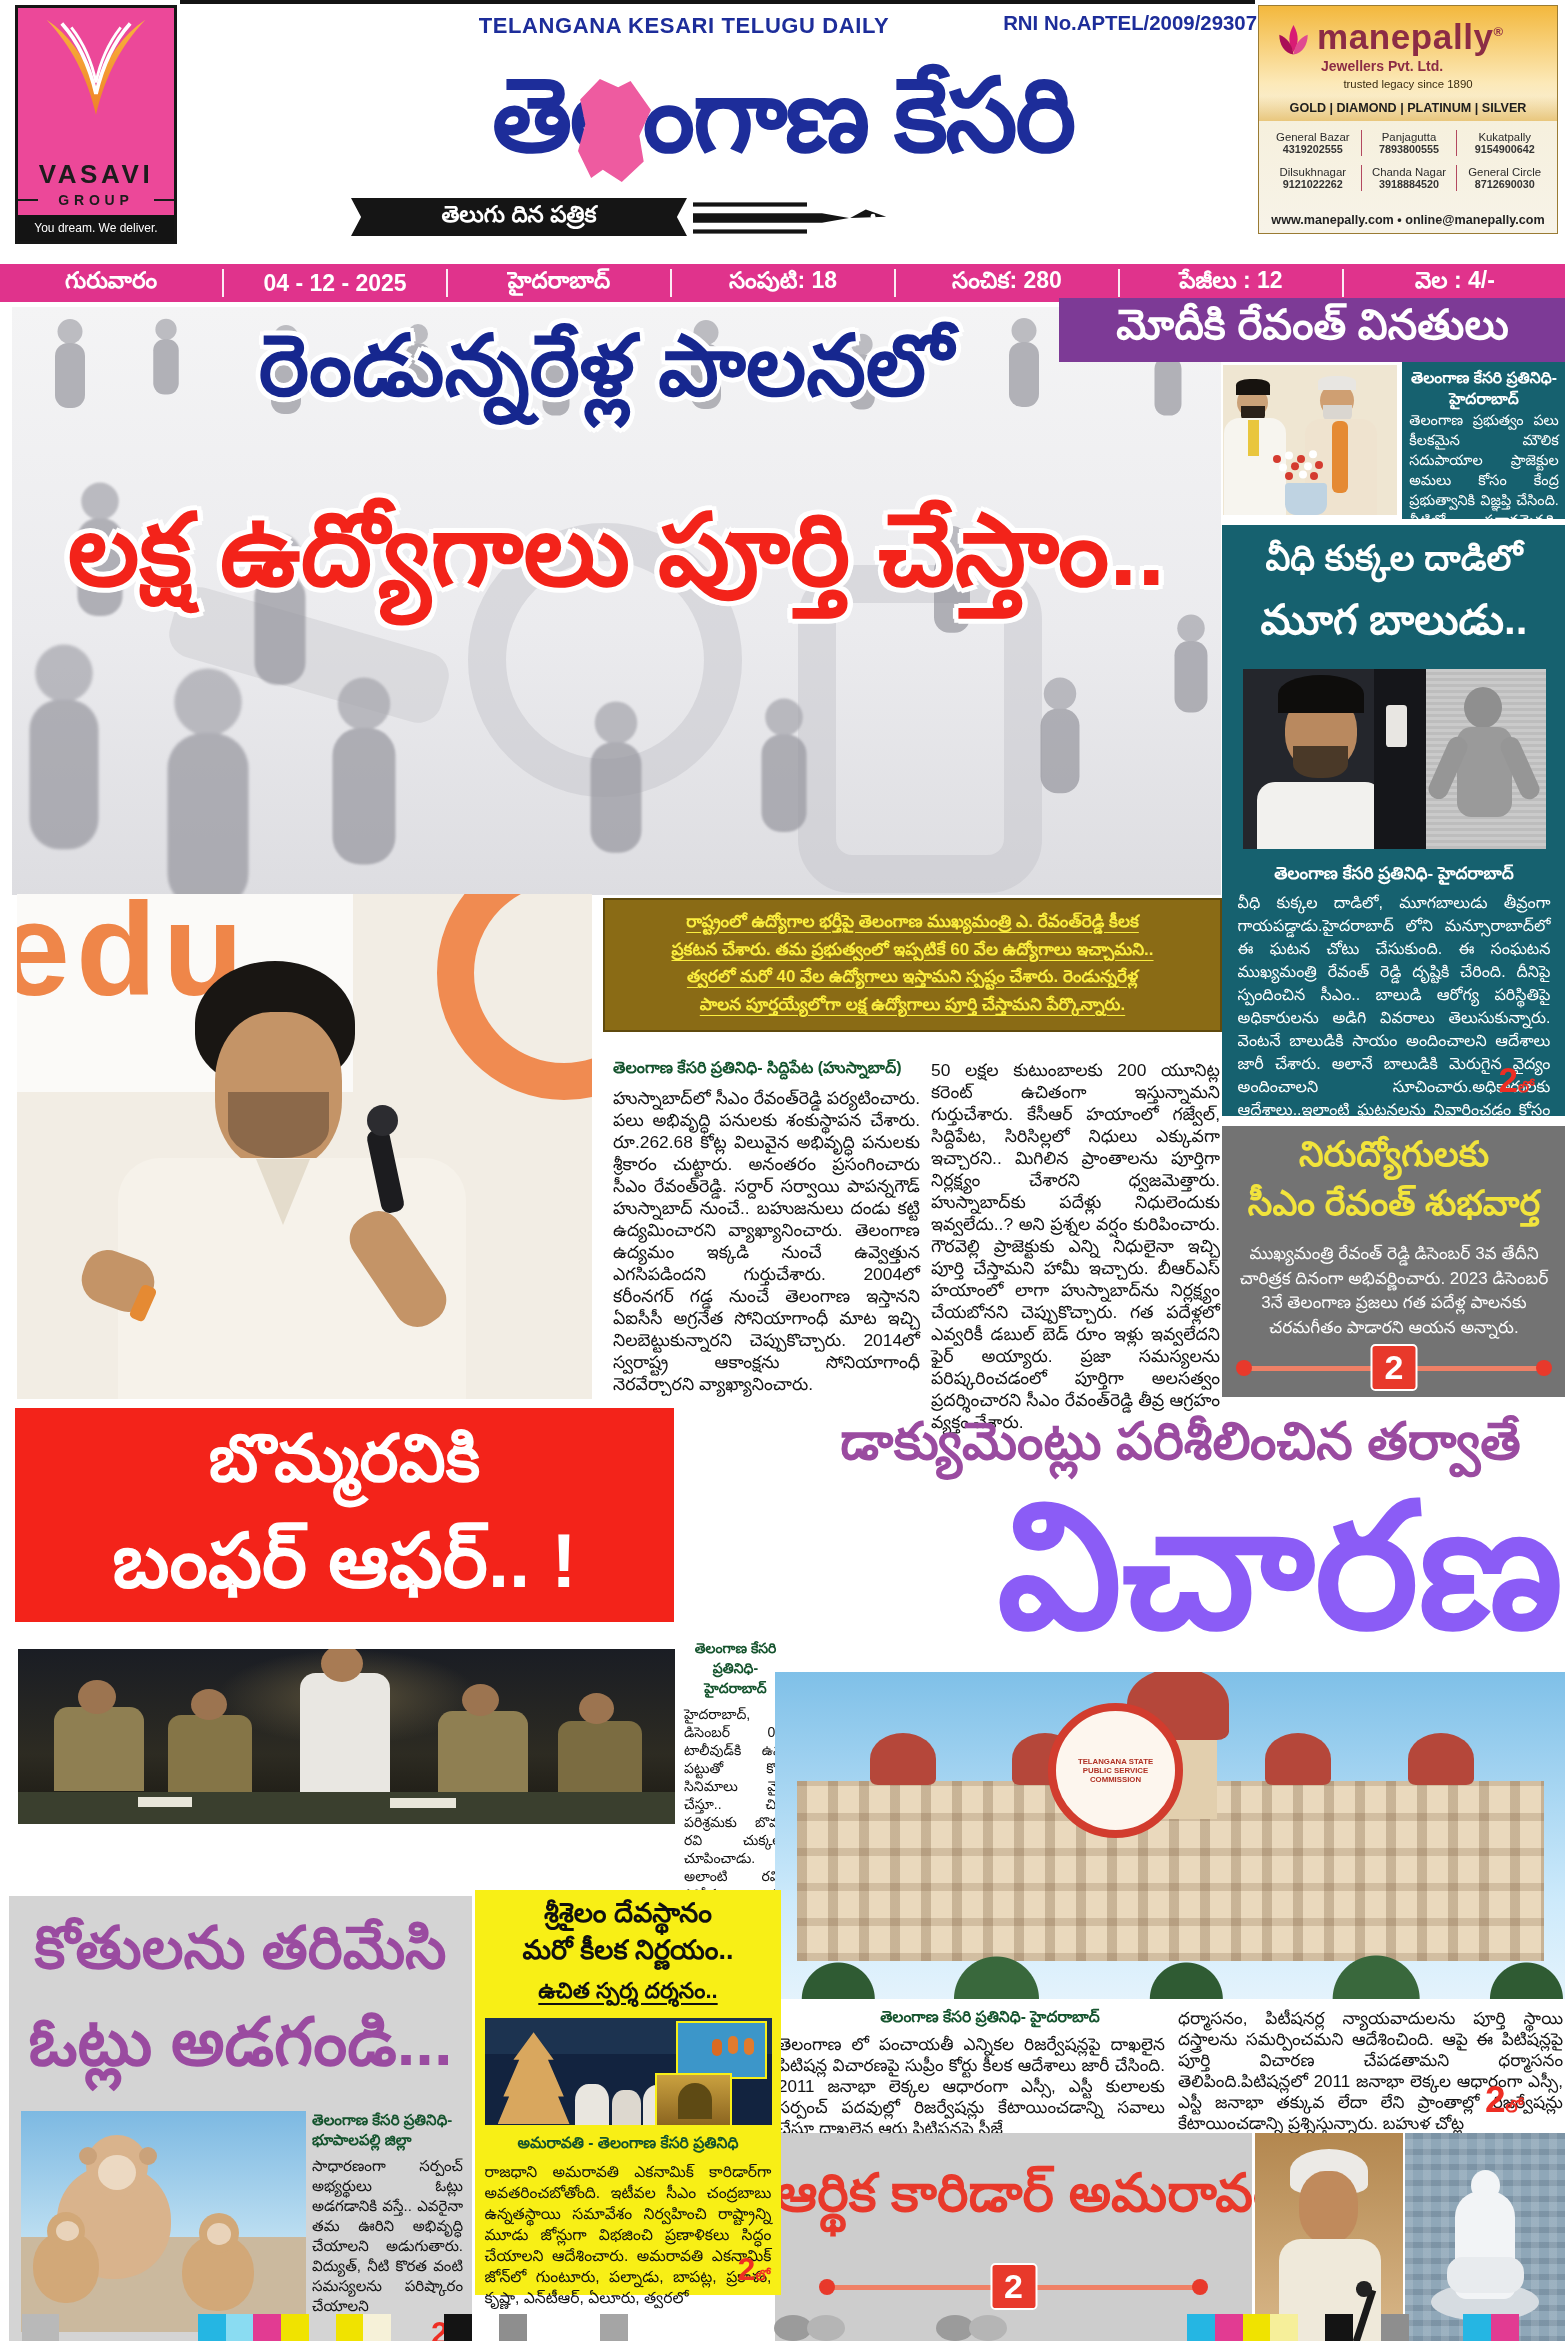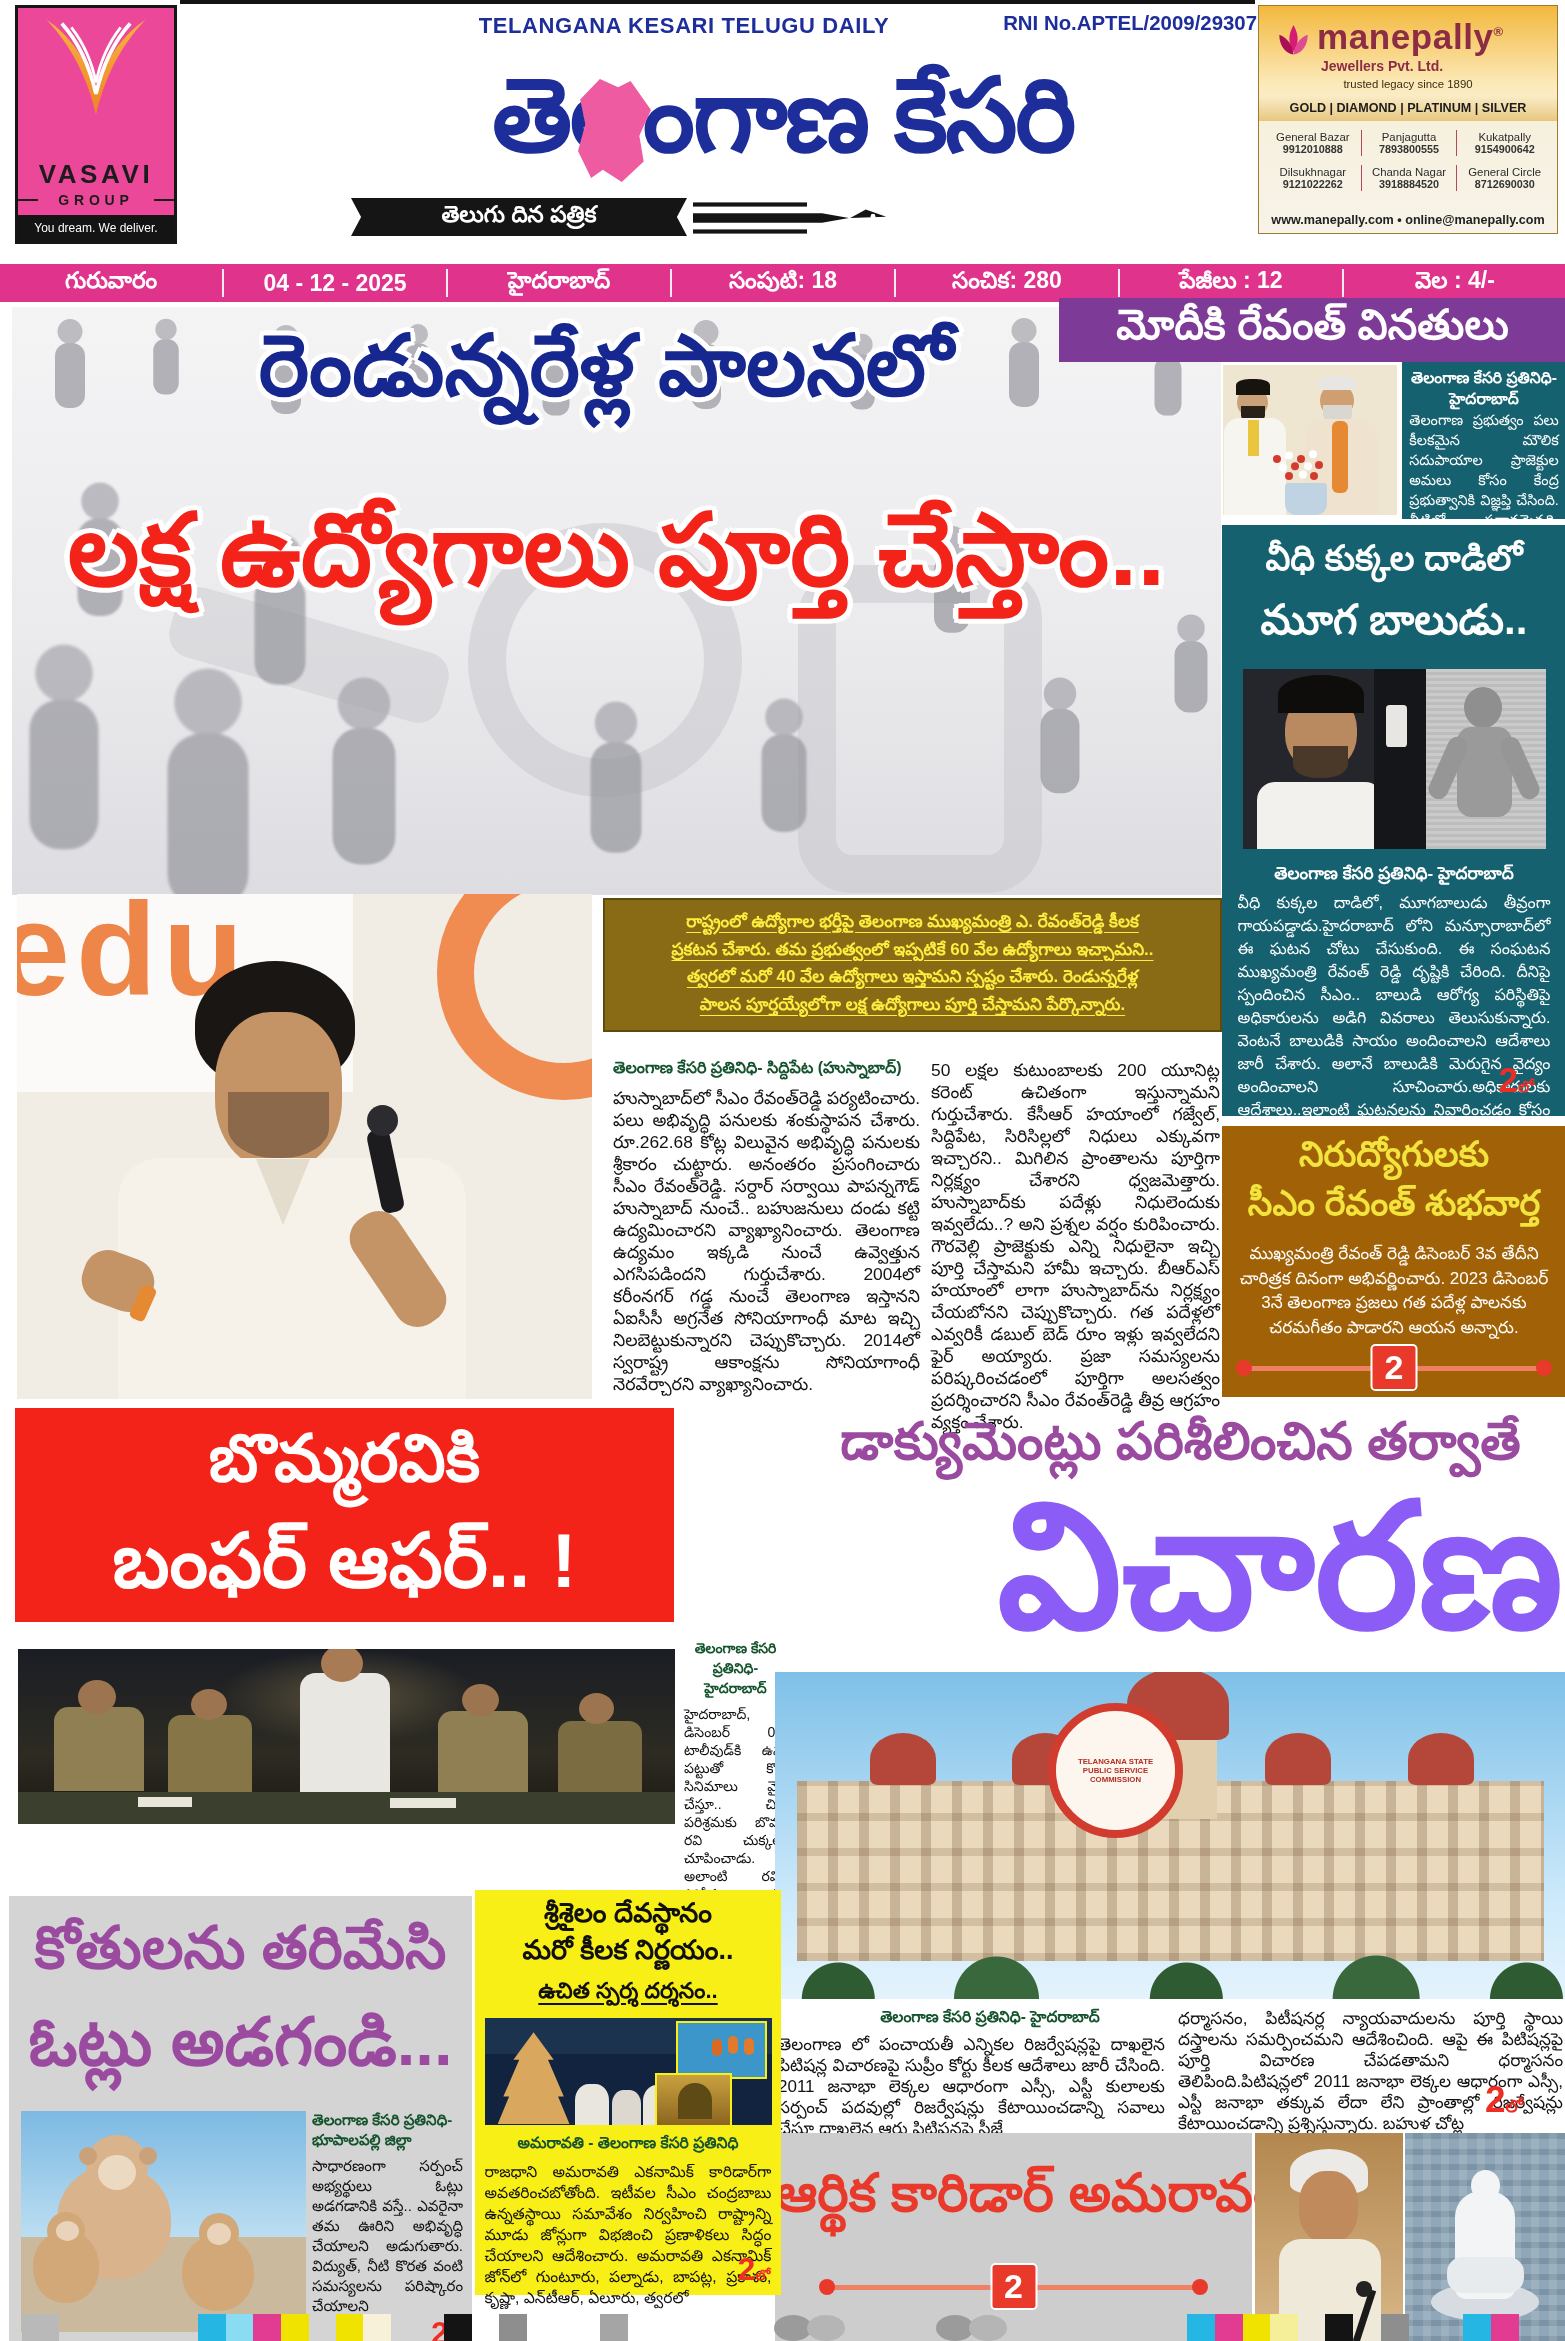--- a/index.html
+++ b/index.html
@@ -90,21 +90,21 @@
   .dog-ph-right{width:120px;height:180px;position:relative;overflow:hidden;
     background:repeating-linear-gradient(0deg,#bdbdbd 0 3px,#cacaca 3px 6px)}
   .dog-dl{font-weight:700;text-align:center;font-size:17px;margin-top:14.4px}
   .dog-body{font-size:16px;line-height:23px;text-align:justify;margin-top:4.8px}
   .jump{color:#ee2e24;font-weight:800;white-space:nowrap}
   .jump .n{font-size:35px}
   .jump .s{font-size:15.6px}
   .dog-jump{position:absolute;right:32px;bottom:15.6px}
 
   .jobs-panel{position:absolute;left:1222px;top:1126px;width:344px;height:271px;box-sizing:border-box;
-              background:#a16207;color:#fff;padding:8.4px 12px}
+              background:#737373;color:#fff;padding:8.4px 12px}
   .jobs-h{font-size:35px;font-weight:700;text-align:center;color:#f2e43c;white-space:nowrap}
   .jobs-body{font-size:17px;line-height:24.6px;text-align:center;margin-top:9.6px}
   .badge-line{position:relative;height:49px;margin-top:3.6px}
   .badge-line .line{position:absolute;left:8.4px;right:8.4px;top:21.6px;height:5.4px;background:#ef8066;border-radius:3px}
   .badge-line .dotL,.badge-line .dotR{position:absolute;top:16px;width:16px;height:16px;border-radius:50%;background:#e8392b}
   .badge-line .dotL{left:2.4px}.badge-line .dotR{right:2.4px}
   .badge-line .sq{position:absolute;left:50%;top:0;transform:translateX(-50%);width:47px;height:47px;background:#e8392b;
                   color:#fff;font-size:34px;font-weight:800;display:flex;align-items:center;justify-content:center;
                   border:2.4px solid #fff;box-sizing:border-box;border-radius:4.8px}
 
@@ -255,21 +255,21 @@
         <path d="M53 20 C40 25 32 36 30 52 C45 50 53 36 53 20Z" fill="#e04a90"></path>
       </svg>
     </div>
     <div class="mp-brand"><span>manepally</span><span class="mp-reg">®</span></div>
     <div class="mp-sub">Jewellers Pvt. Ltd.</div>
     <div class="mp-legacy">trusted legacy since 1890</div>
     <div class="mp-cat">GOLD | DIAMOND | PLATINUM | SILVER</div>
     <div class="mp-grid">
       <div class="mp-cell">
           <div class="mp-name">General Bazar</div>
-          <div class="mp-phone">9912010888</div>
+          <div class="mp-phone">4319202555</div>
         </div>
       <div class="mp-cell vline">
           <div class="mp-name">Panjagutta</div>
           <div class="mp-phone">7893800555</div>
         </div>
       <div class="mp-cell vline">
           <div class="mp-name">Kukatpally</div>
           <div class="mp-phone">9154900642</div>
         </div>
       <div class="mp-cell">

